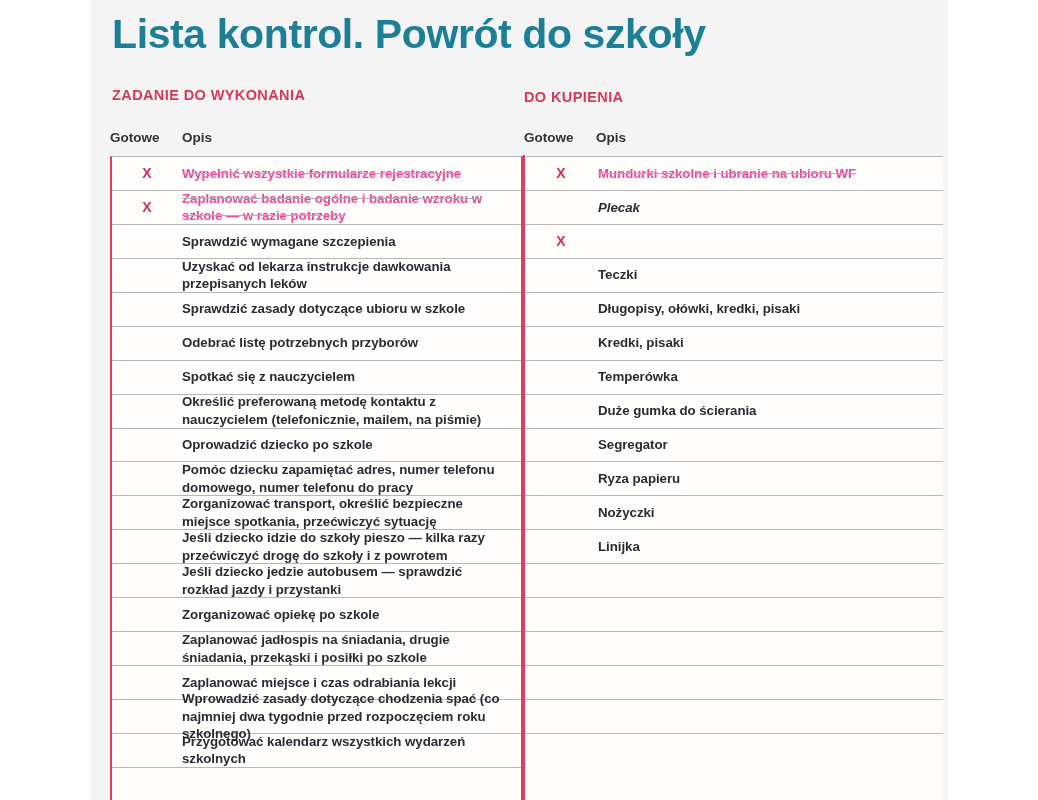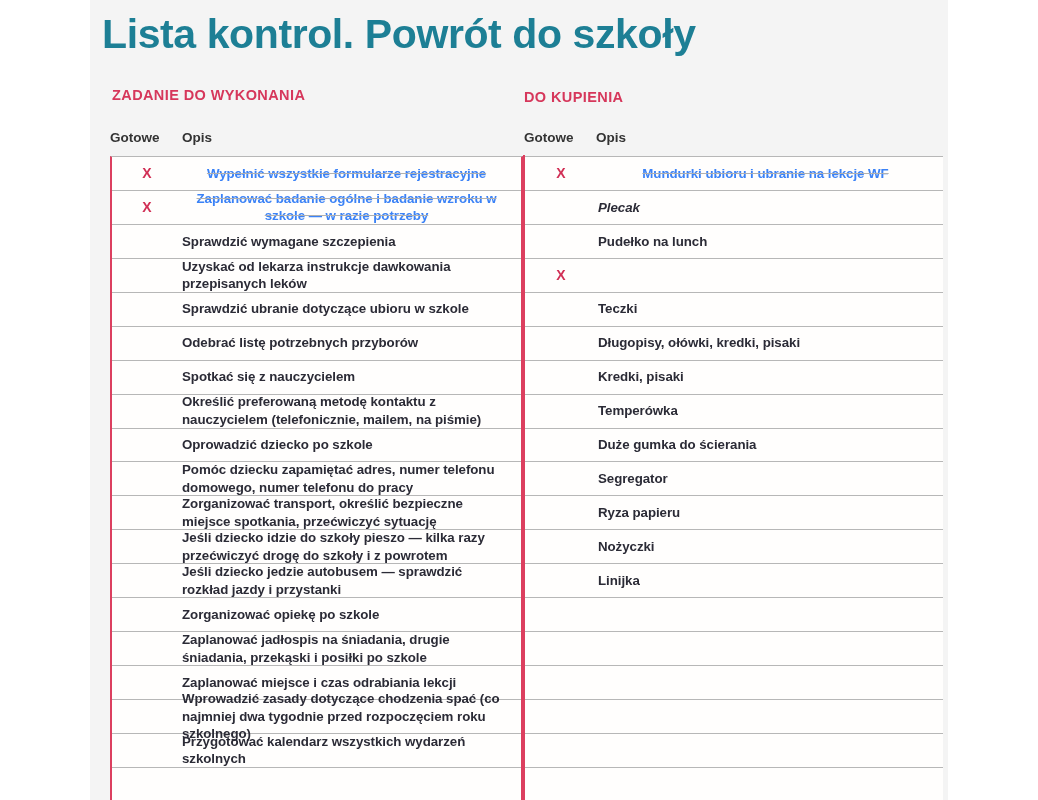--- a/index.html
+++ b/index.html
@@ -23,21 +23,21 @@
     top: 0;
     width: 858px;
     height: 800px;
     background: #f4f4f4;
     box-sizing: border-box;
   }
 
   
   #doc-title {
     position: absolute;
-    left: 12px;
+    left: 22px;
     top: 8px;
     font-size: 41px;
     font-weight: bold;
     letter-spacing: -0.4px;
     color: #1d7f95;
     white-space: nowrap;
     line-height: 1.3;
   }
 
   
@@ -120,24 +120,23 @@
     font-size: 13.3px;
     font-weight: bold;
     color: #2b2b36;
     line-height: 1.33;
     padding-right: 10px;
     box-sizing: border-box;
     letter-spacing: -0.05px;
   }
 
   .grid-row.is-done .cell-desc {
-    color: #3b82f6;
+    color: #ec4899;
     text-decoration: line-through;
     text-decoration-color: #b0b0b0;
-    text-align: center;
   }
 
   .grid-row.is-empty { }
   .grid-row.is-empty .cell-desc { color: transparent; }
 
   
   #table-divider {
     position: absolute;
     left: 433px;
     top: 155px;
@@ -188,21 +187,21 @@
         <div class="grid-row" style="height: 33.9474px;">
           <div class="cell-done"></div>
           <div class="cell-desc">Sprawdzić wymagane szczepienia</div>
         </div>
         <div class="grid-row" style="height: 33.9474px;">
           <div class="cell-done"></div>
           <div class="cell-desc">Uzyskać od lekarza instrukcje dawkowania przepisanych leków</div>
         </div>
         <div class="grid-row" style="height: 33.9474px;">
           <div class="cell-done"></div>
-          <div class="cell-desc">Sprawdzić ubranie dotyczące ubioru w szkole</div>
+          <div class="cell-desc">Sprawdzić zasady dotyczące ubioru w szkole</div>
         </div>
         <div class="grid-row" style="height: 33.9474px;">
           <div class="cell-done"></div>
           <div class="cell-desc">Odebrać listę potrzebnych przyborów</div>
         </div>
         <div class="grid-row" style="height: 33.9474px;">
           <div class="cell-done"></div>
           <div class="cell-desc">Spotkać się z nauczycielem</div>
         </div>
         <div class="grid-row" style="height: 33.9474px;">
@@ -255,29 +254,25 @@
   <div class="table-block" id="table-block-buy">
 
     <div class="col-header-row">
       <div class="col-header col-header-done">Gotowe</div>
       <div class="col-header col-header-desc">Opis</div>
     </div>
 
     <div class="grid-body" id="buy-grid-body" style="height: 645px;">
         <div class="grid-row is-done" style="height: 33.9474px;">
           <div class="cell-done">X</div>
-          <div class="cell-desc">Mundurki ubioru i ubranie na lekcje WF</div>
+          <div class="cell-desc">Mundurki szkolne i ubranie na ubioru WF</div>
         </div>
         <div class="grid-row" style="height: 33.9474px; font-style: italic;">
           <div class="cell-done"></div>
           <div class="cell-desc">Plecak</div>
-        </div>
-        <div class="grid-row" style="height: 33.9474px;">
-          <div class="cell-done"></div>
-          <div class="cell-desc">Pudełko na lunch</div>
         </div>
         <div class="grid-row is-done" style="height: 33.9474px;">
           <div class="cell-done">X</div>
         </div>
         <div class="grid-row" style="height: 33.9474px;">
           <div class="cell-done"></div>
           <div class="cell-desc">Teczki</div>
         </div>
         <div class="grid-row" style="height: 33.9474px;">
           <div class="cell-done"></div>

